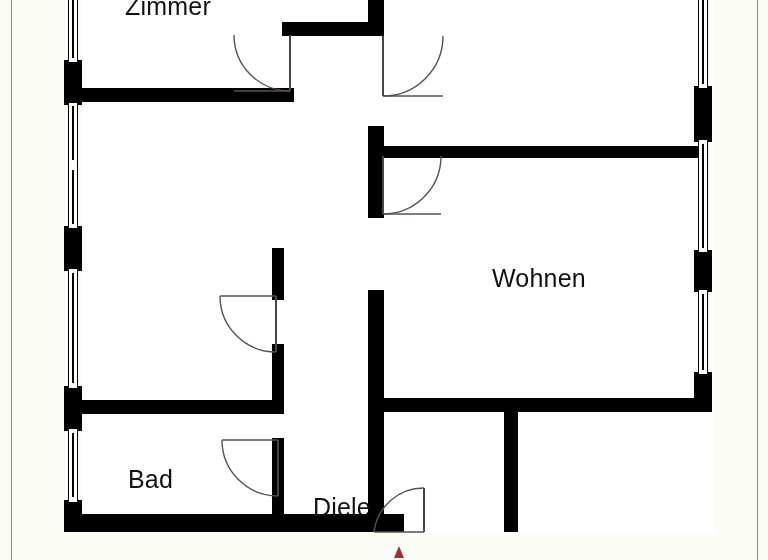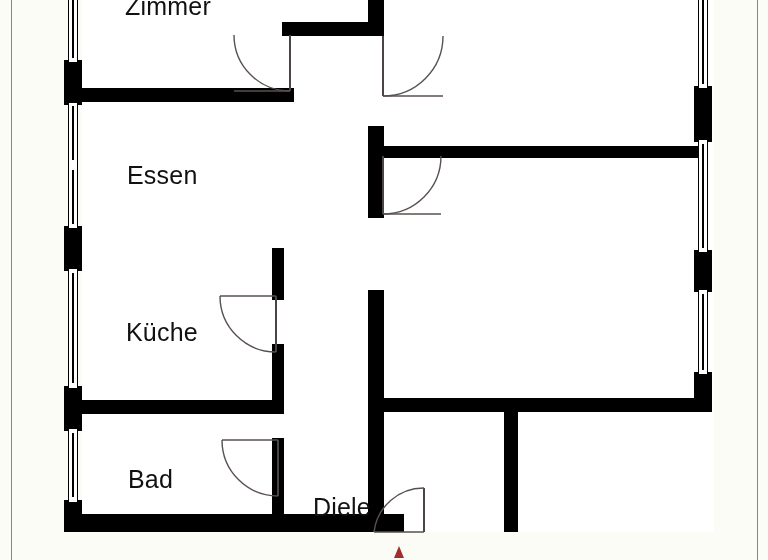--- a/index.html
+++ b/index.html
@@ -198,18 +198,17 @@
     </svg>
   </div>
 
   <div class="entry-mark" style="left:392px; top:546px; width:14px; height:14px;">
     <svg width="14" height="14" viewBox="0 0 14 14">
       <path d="M7 0 L12 12 L2 12 Z" fill="#a03030" stroke="none"></path>
     </svg>
   </div>
 
   <div class="room-label" style="left:125px; top:-8px;">Zimmer</div>
-  <div class="room-label" style="left:127px; top:161px;">Essen</div>
-  <div class="room-label" style="left:126px; top:318px;">Küche</div>
   <div class="room-label" style="left:128px; top:465px;">Bad</div>
   <div class="room-label" style="left:313px; top:465px;margin-top:28px;">Diele</div>
+  <div class="room-label" style="left:492px; top:264px;">Wohnen</div>
 
 </div>
 
 </body></html>

